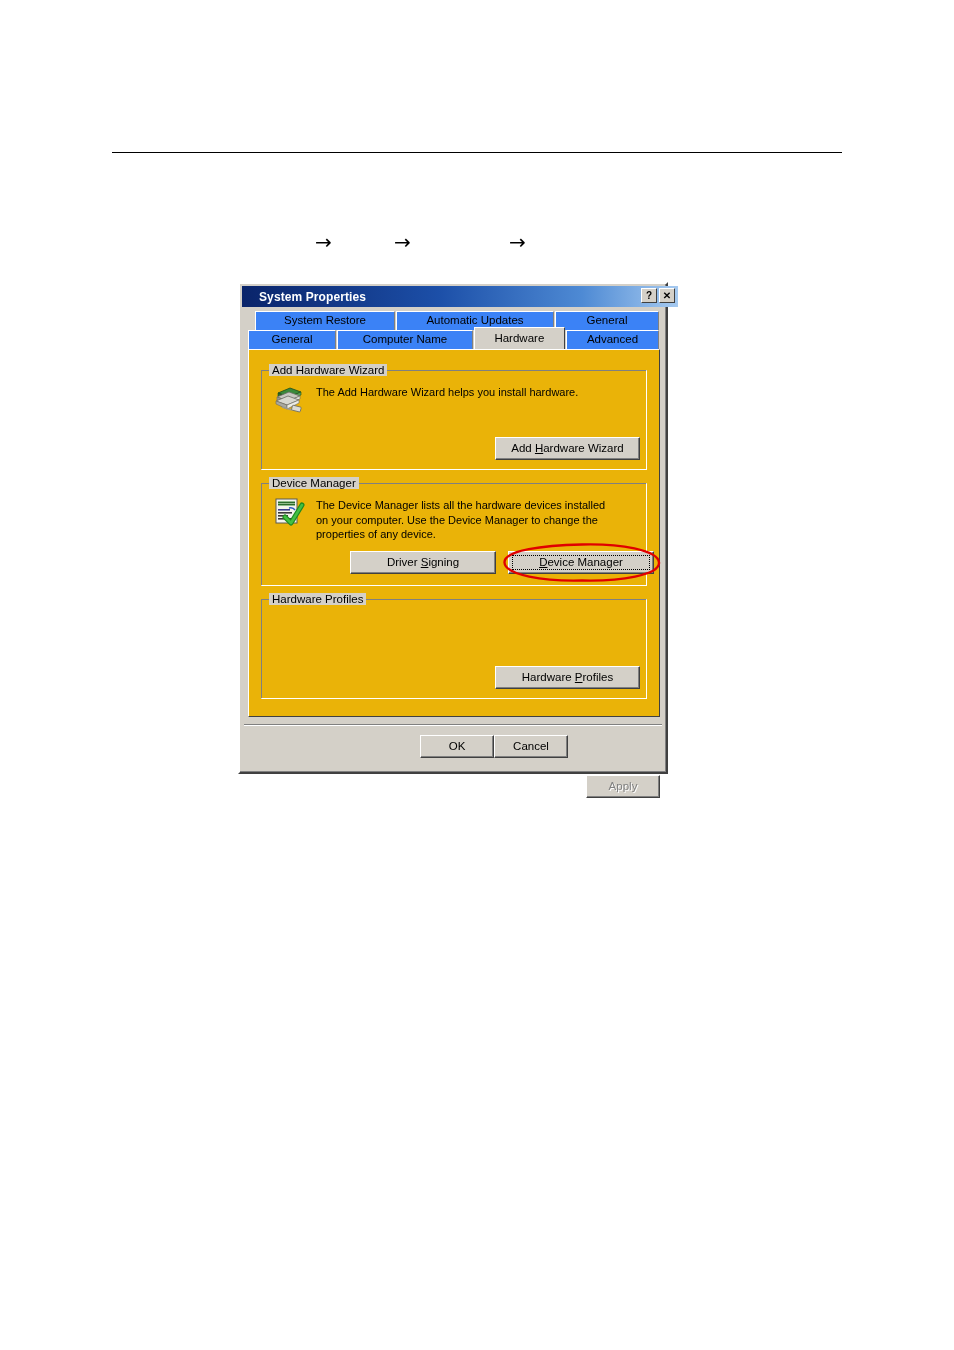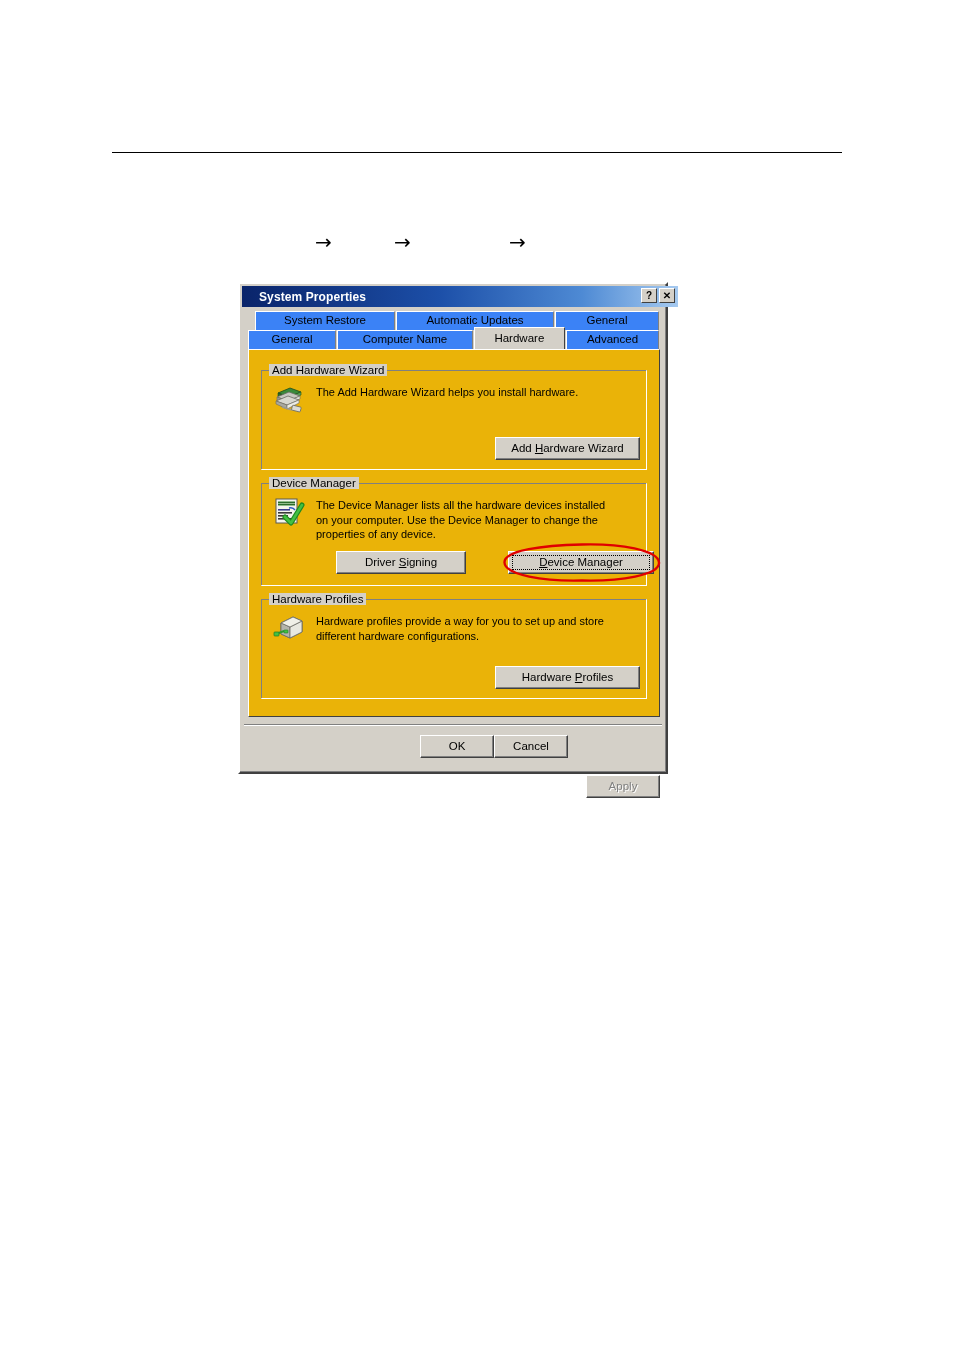--- a/index.html
+++ b/index.html
@@ -246,21 +246,21 @@
     border-bottom: 1px solid #808080;
     pointer-events: none;
   }
   .btn-label {
     display: block;
     width: 100%;
     line-height: 21px;
     white-space: nowrap;
   }
   .btn-hw-wizard { left: 233px; top: 66px; width: 145px; height: 23px; }
-  .btn-driver-sign { left: 74px; top: 67px; width: 130px; height: 23px; }
+  .btn-driver-sign { left: 88px; top: 67px; width: 146px; height: 23px; }
   .btn-dev-mgr { left: 246px; top: 67px; width: 146px; height: 23px; }
   .btn-hw-prof { left: 233px; top: 66px; width: 145px; height: 23px; }
 
   .focus-ring {
     position: absolute;
     left: 3px; top: 3px; right: 3px; bottom: 3px;
     border: 1px dotted #000000;
     pointer-events: none;
   }
 
@@ -402,34 +402,20 @@
       <div class="annotation-ellipse">
         <svg width="160" height="41" viewBox="0 0 160 41">
           <path d="M80 2.5 C118 1.5 156 8 157 20.5 C158 33 118 39.5 80 38.5 C42 39.5 3 33 2.5 20.5 C2 8 42 3.5 80 2.5 Z" fill="none" stroke="#e00000" stroke-width="2.4" stroke-linecap="round"></path>
         </svg>
       </div>
     </div>
 
     <div class="groupbox gb-hw-prof">
       <div class="groupbox-inner"></div>
       <div class="group-legend">Hardware Profiles</div>
-      <div class="group-body">
-        <div class="icon-box">
-          <svg width="34" height="32" viewBox="0 0 34 32">
-            <path d="M9 11 L21 5 L30 9 L30 20 L18 26 L9 22 Z" fill="#d8d8d0" stroke="#6b6b63" stroke-width="1"></path>
-            <path d="M9 11 L18 15 L18 26 L9 22 Z" fill="#b4b4ac" stroke="#6b6b63" stroke-width="0.8"></path>
-            <path d="M18 15 L30 9 L30 20 L18 26 Z" fill="#e8e8e0" stroke="#6b6b63" stroke-width="0.8"></path>
-            <path d="M9 11 L21 5 L30 9 L18 15 Z" fill="#f0f0e8" stroke="#6b6b63" stroke-width="0.8"></path>
-            <path d="M4 22 L12 19" stroke="#2f9b2f" stroke-width="2.2" fill="none"></path>
-            <rect x="2" y="20" width="5" height="4" rx="0.8" fill="#43c043" stroke="#1f7a1f" stroke-width="0.7"></rect>
-            <rect x="12" y="18" width="4" height="3" rx="0.6" fill="#43c043" stroke="#1f7a1f" stroke-width="0.6"></rect>
-          </svg>
-        </div>
-        <div class="group-text">Hardware profiles provide a way for you to set up and store different hardware configurations.</div>
-      </div>
       <div class="btn btn-hw-prof">
         <div class="btn-shadow"></div>
         <span class="btn-label"><span>Hardware </span><span class="underline-accel">P</span><span>rofiles</span></span>
       </div>
     </div>
 
   </div>
 
   <div class="bottom-sep"></div>
   <div class="btn btn-bottom btn-ok">

